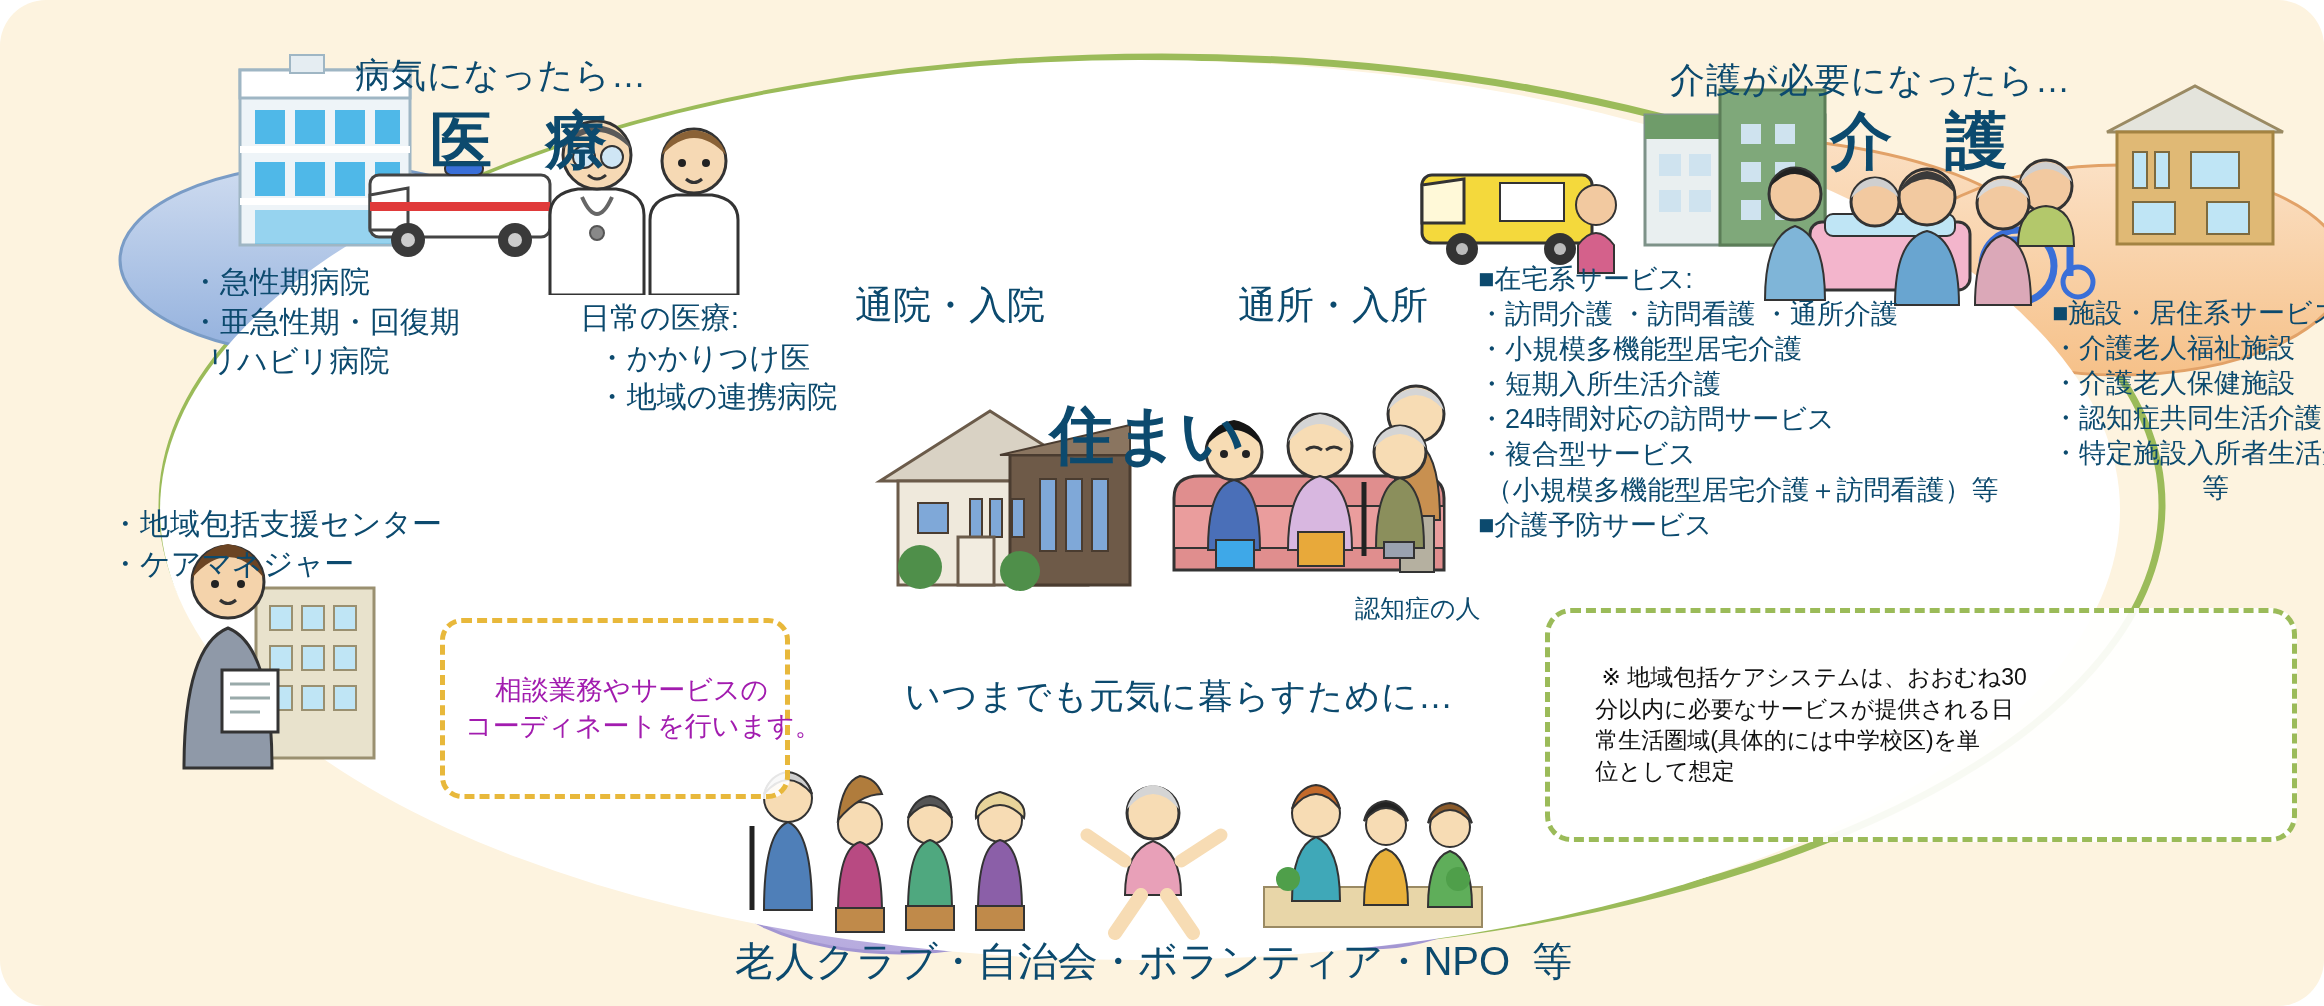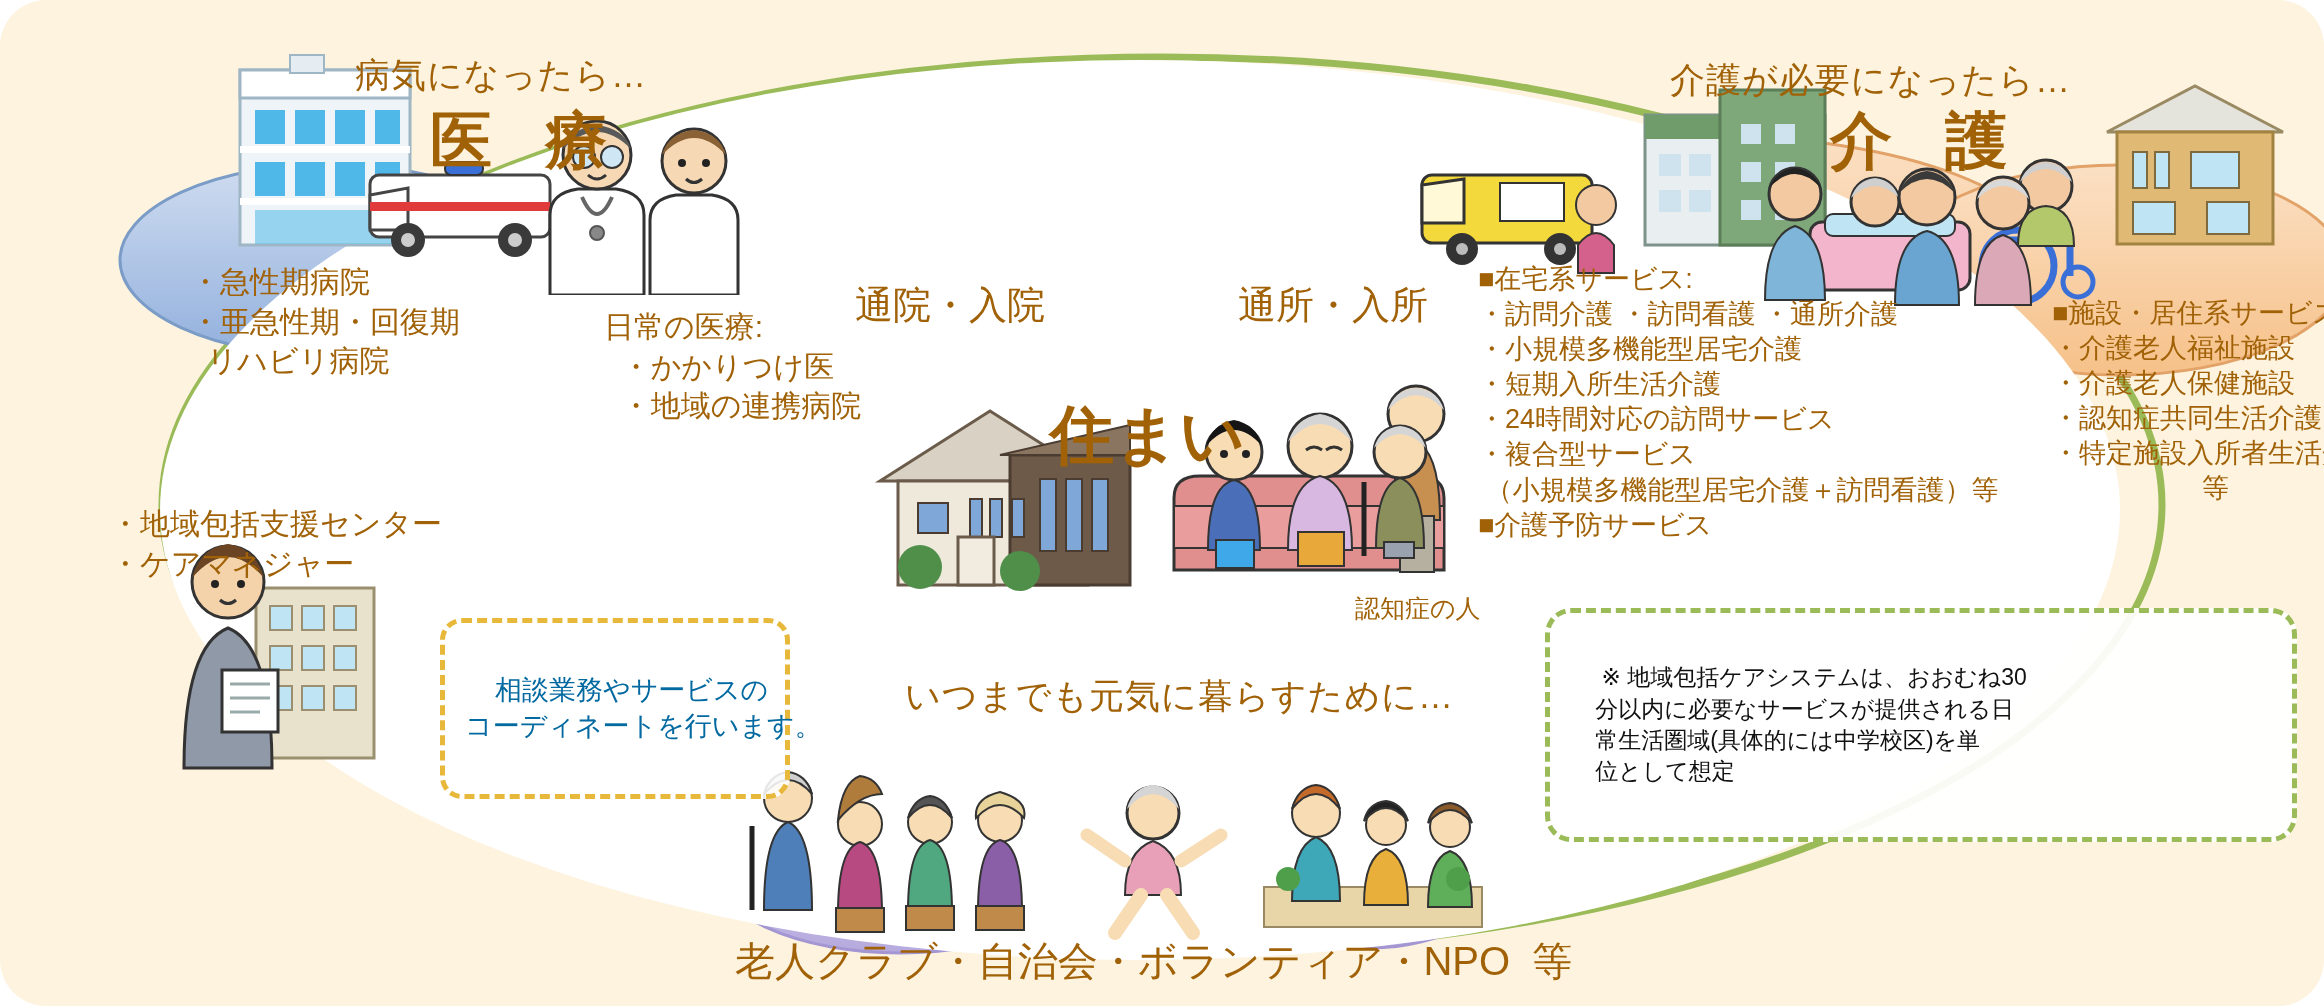--- a/index.html
+++ b/index.html
@@ -19,21 +19,21 @@
   }
   
   .whitefield{
     position:absolute;
     left:160px;top:60px;width:1960px;height:900px;
     background:#ffffff;
     border-radius:50%;
     z-index:1;
   }
   #bg-layer{z-index:2;}
-  .txt{position:absolute;z-index:12;color:#a16207;line-height:1.16;white-space:pre;
+  .txt{position:absolute;z-index:12;color:#0c4a6e;line-height:1.16;white-space:pre;
        font-family:"Liberation Sans","DejaVu Sans",sans-serif;}
   .hdr-small{font-size:35px;letter-spacing:1px;}
   .hdr-big{font-size:62px;font-weight:bold;letter-spacing:18px;}
   .list{font-size:30px;line-height:1.32;}
   .list-sm{font-size:27px;line-height:1.30;}
   .mid-title{font-size:64px;font-weight:bold;}
   .big-title{font-size:57px;font-weight:bold;letter-spacing:2px;}
   .flow-label{font-size:38px;}
   .tiny{font-size:25px;}
   .note-box{
@@ -42,21 +42,21 @@
     background:rgba(255,255,255,0.93);
     padding:18px 26px;
     font-size:23px;line-height:1.36;color:#111;
     white-space:pre;
   }
   .coord-box{
     position:absolute;z-index:12;
     border:5px dashed #e8b83b;border-radius:22px;
     background:rgba(255,255,255,0.88);
     padding:12px 20px;
-    font-size:27px;line-height:1.36;color:#0369a1;
+    font-size:27px;line-height:1.36;color:#a21caf;
     white-space:pre;
   }
   .home-box{
     position:absolute;z-index:12;
     border:4px dashed #c0504d;border-radius:14px;
     background:rgba(255,255,255,0.82);
     padding:8px 16px;
     font-size:30px;line-height:1.30;color:#111;
     white-space:pre;
   }
@@ -361,21 +361,21 @@
   
 
   
 
   
   <div class="txt hdr-small" style="left:355px;top:55px;">病気になったら…</div>
   <div class="txt hdr-big" style="left:430px;top:105px;">医 療</div>
   <div class="txt list" style="left:190px;top:262px;">・急性期病院
 ・亜急性期・回復期
   リハビリ病院</div>
-  <div class="txt list" style="left:580px;top:307px;margin-left:24px;">日常の医療:
+  <div class="txt list" style="left:580px;top:298px;">日常の医療:
   ・かかりつけ医
   ・地域の連携病院</div>
 
   
   <div class="txt hdr-small" style="left:1670px;top:60px;">介護が必要になったら…</div>
   <div class="txt hdr-big" style="left:1830px;top:105px;">介 護</div>
   <div class="txt list-sm" style="left:1478px;top:262px;">■在宅系サービス:
 ・訪問介護 ・訪問看護 ・通所介護
 ・小規模多機能型居宅介護
 ・短期入所生活介護

